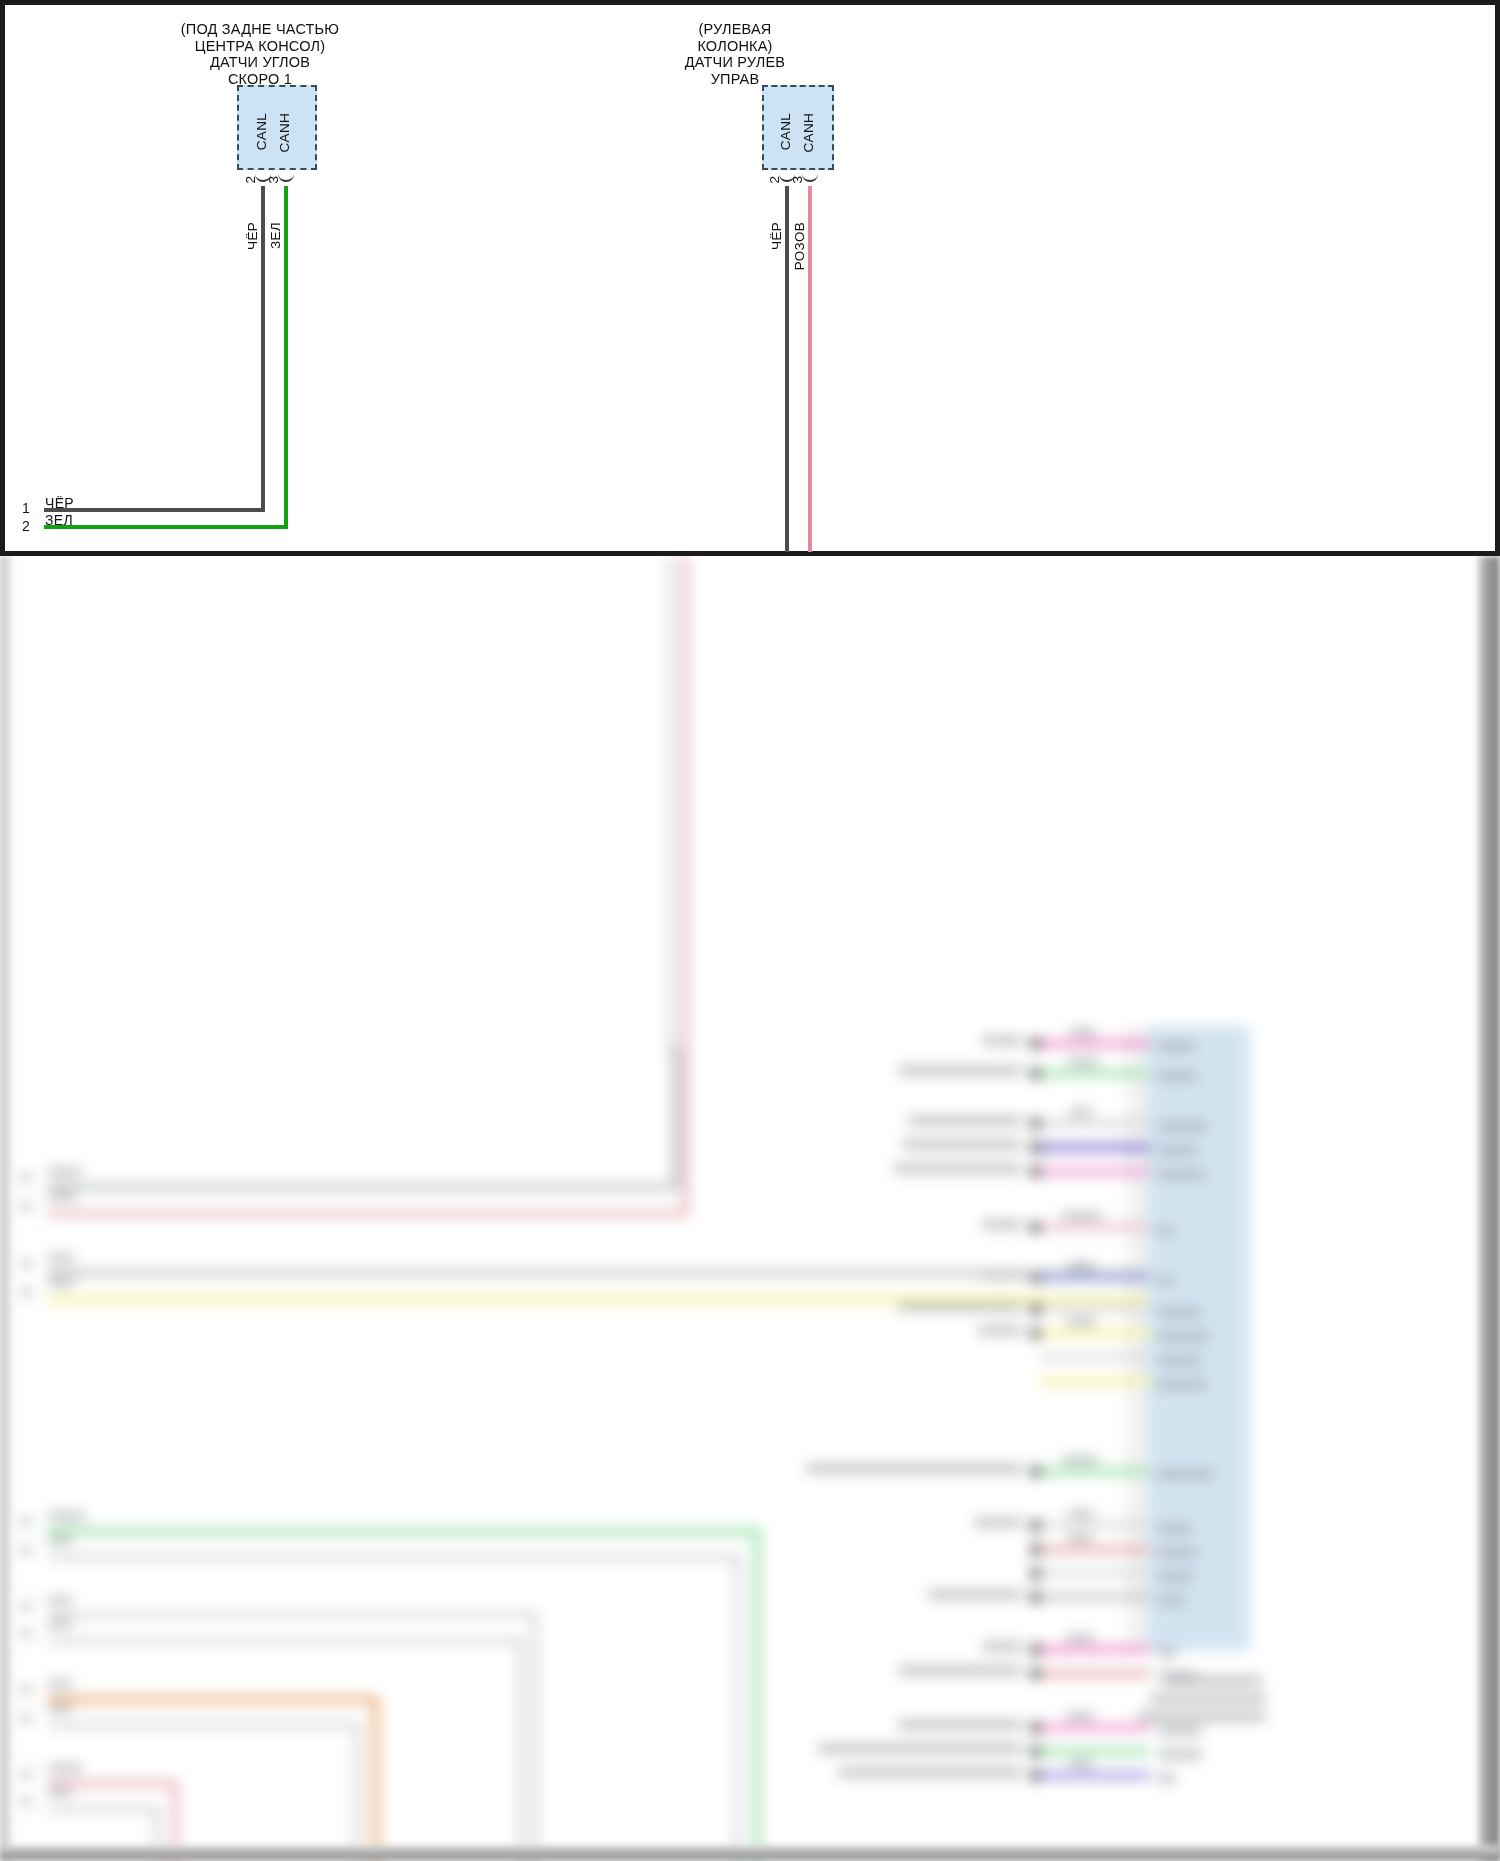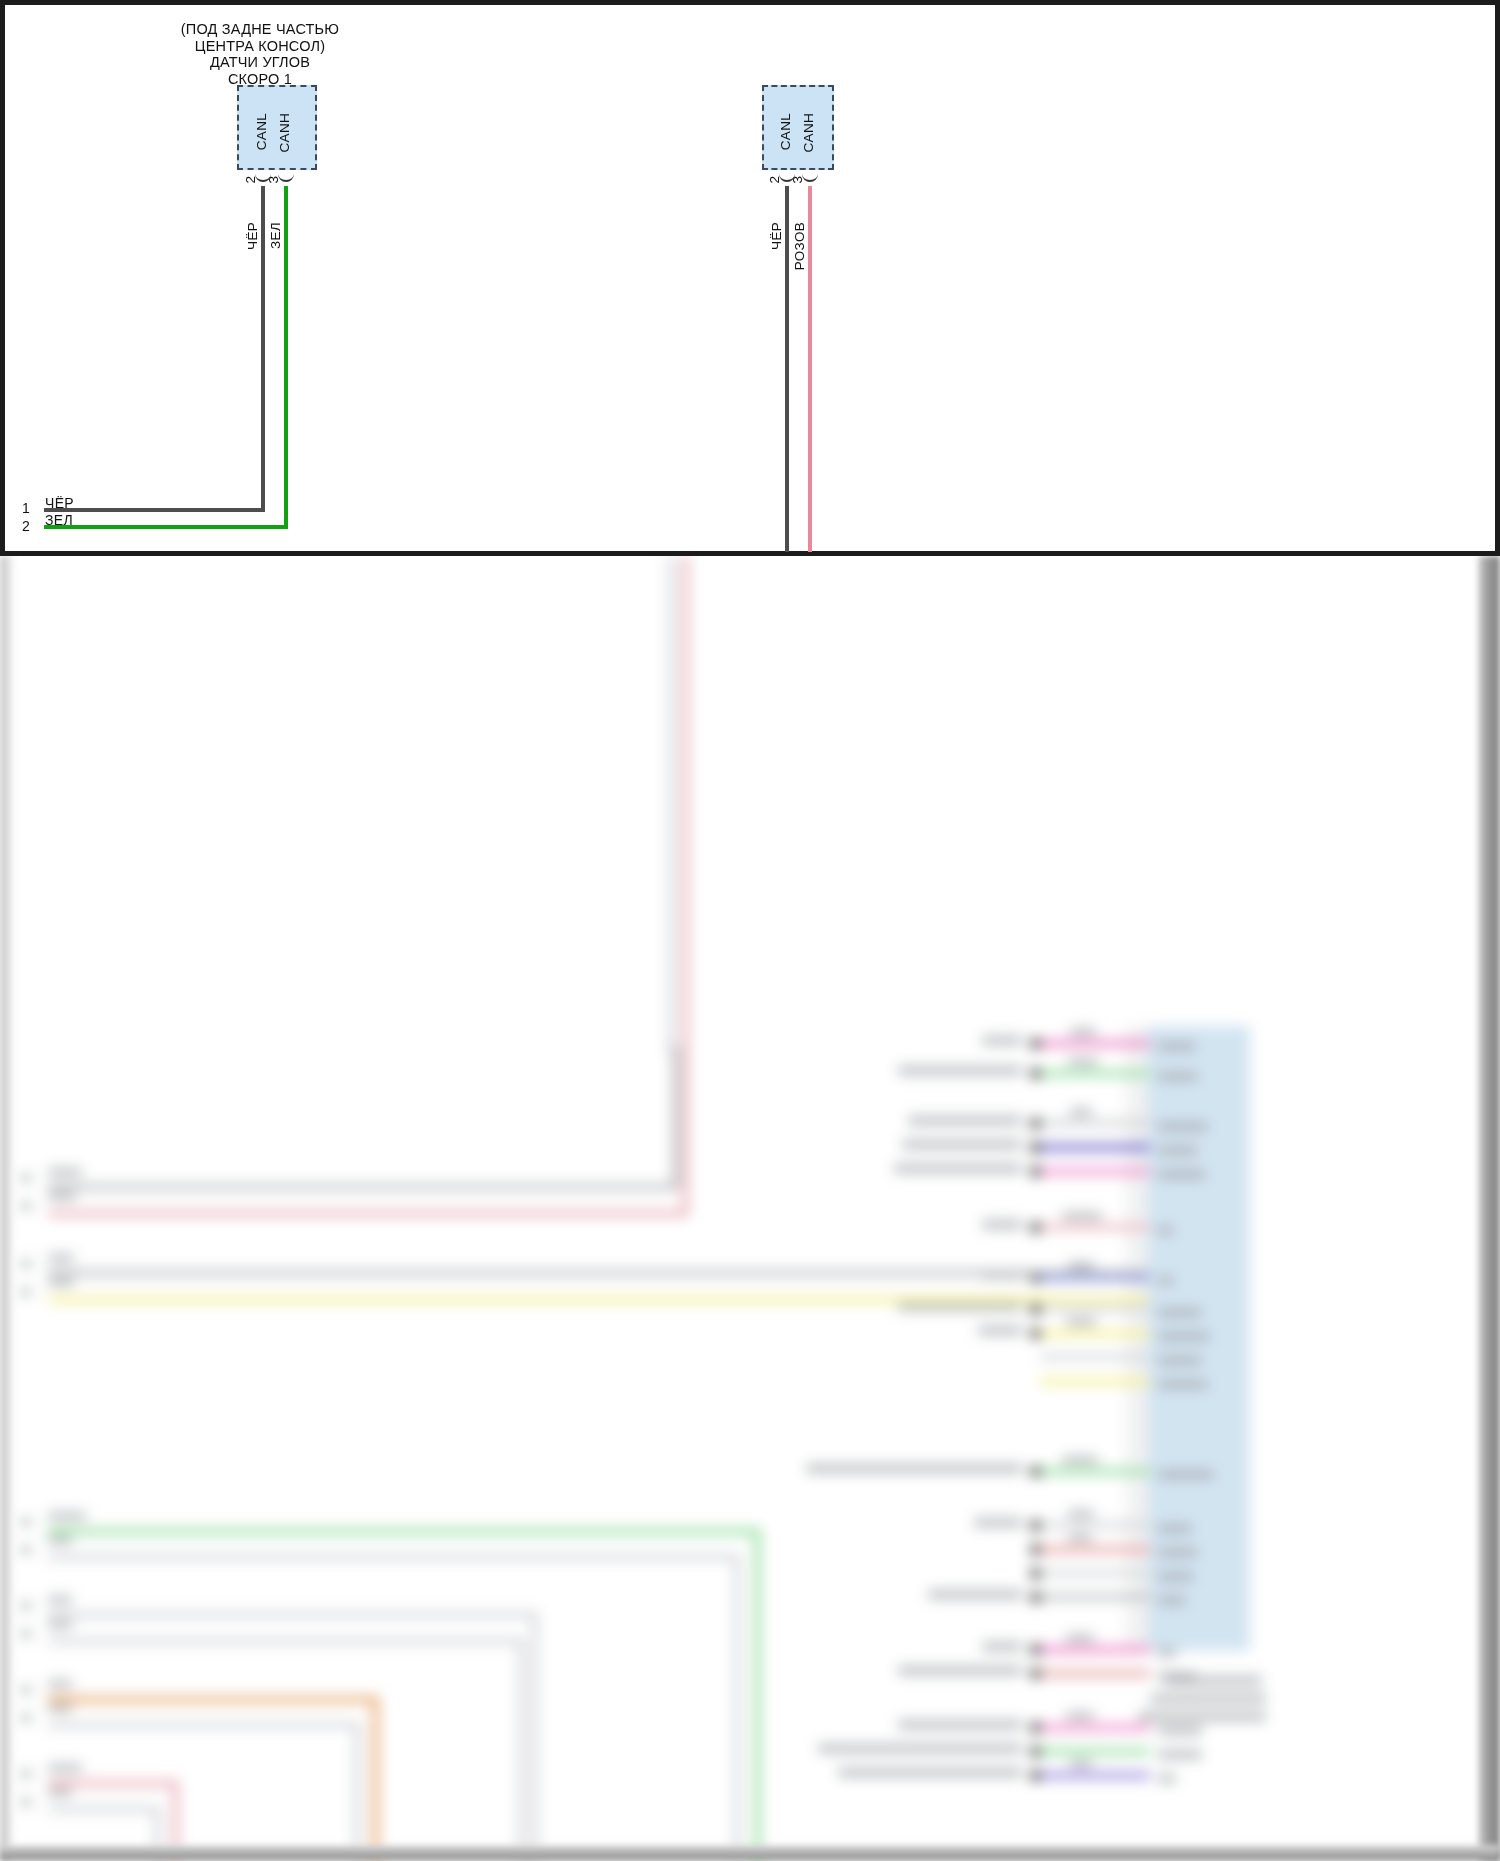--- a/index.html
+++ b/index.html
@@ -283,20 +283,24 @@
 
     <span class="wname" style="left:245px;top:222px;">ЧЁР</span>
     <span class="wname" style="left:268px;top:222px;">ЗЕЛ</span>
 
     <div class="wire" style="left:261px;top:186px;width:3.5px;height:325px;background:#4d4d4d;"></div>
     <div class="wire" style="left:44px;top:508px;width:221px;height:3.5px;background:#4d4d4d;"></div>
 
     <div class="wire" style="left:284px;top:186px;width:3.5px;height:342px;background:#13a013;"></div>
     <div class="wire" style="left:44px;top:525px;width:244px;height:3.5px;background:#13a013;"></div>
 
+    <div class="conn-title" style="left:640px;top:21px;width:190px;">(РУЛЕВАЯ
+КОЛОНКА)
+ДАТЧИ РУЛЕВ
+УПРАВ</div>
 
     <div class="conn-box" style="left:762px;top:85px;width:72px;height:85px;"></div>
 
     <span class="pin-vlabel" style="left:778px;top:113px;">CANL</span>
     <span class="pin-vlabel" style="left:801px;top:113px;">CANH</span>
 
     <div class="pin-arc" style="left:779px;top:170px;"></div>
     <div class="pin-arc" style="left:802px;top:170px;"></div>
 
     <span class="pin-num" style="left:767px;top:176px;">2</span>

